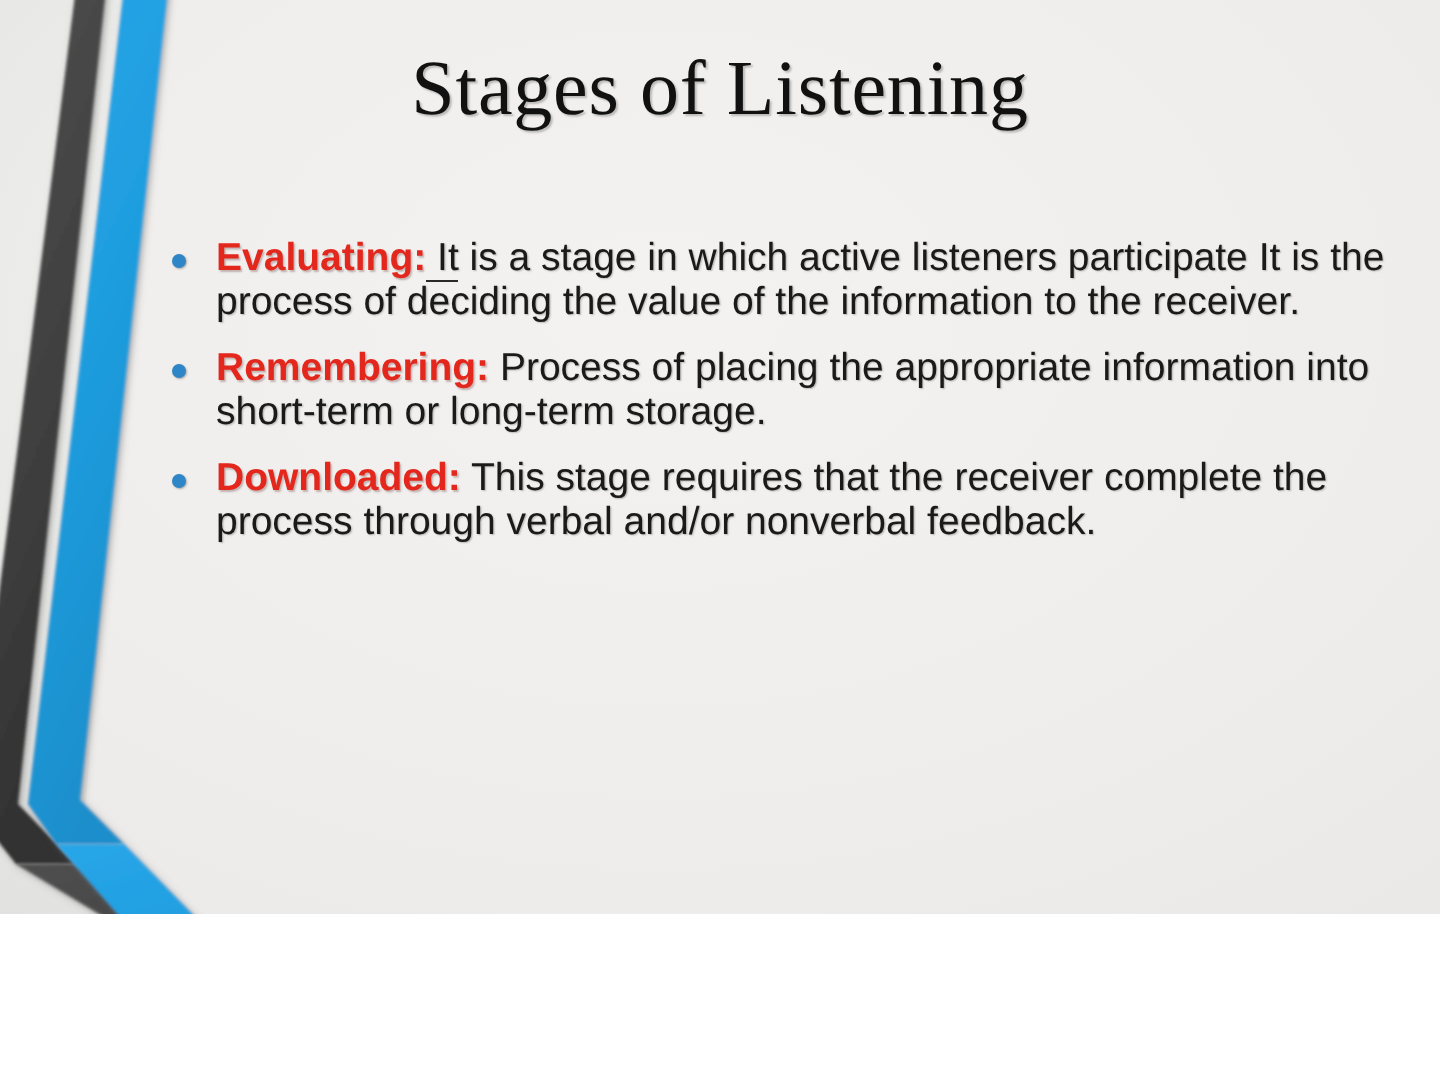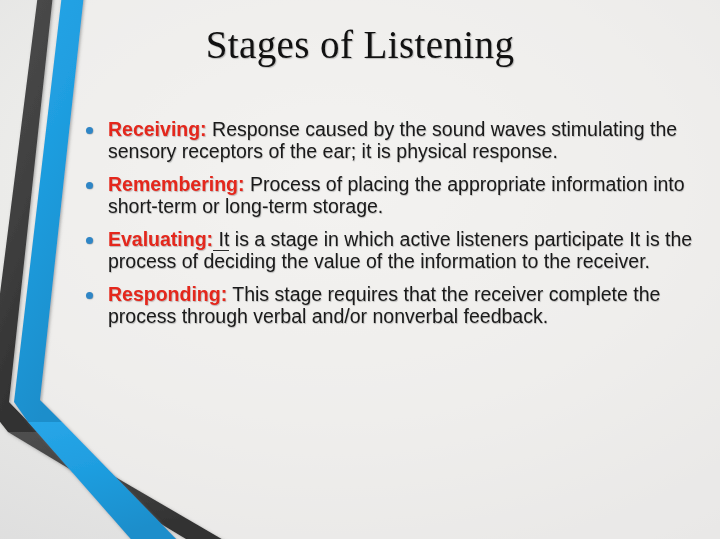--- a/index.html
+++ b/index.html
@@ -8,21 +8,21 @@
     padding: 0;
     background: #ffffff;
   }
   body {
     font-family: "Liberation Sans", sans-serif;
   }
 
   #slide {
     position: relative;
     width: 720px;
-    height: 539px;
+    height: 457px;
     overflow: hidden;
     background: #eaeaea;
     background-image:
       radial-gradient(ellipse 640px 430px at 46% 34%, #f4f4f2 0%, #ececea 48%, #e4e4e3 78%, #dedede 100%);
     text-decoration: underline;
   }
 
   
   #ribbons {
     position: absolute;
@@ -136,37 +136,33 @@
       <polygon points="28,422 62,422 182,545 136,545" fill="url(#blueGrad)" filter="url(#edgeBlur)"></polygon>
     </g>
 
     <polygon points="14,398 40,398 40,424 14,424" fill="#1f9ee0" opacity="0.0"></polygon>
   </svg>
 
   <div class="title">Stages of Listening</div>
 
   <div class="body">
 
+
+
     <div class="bullet-row">
       <span class="dot"></span>
-      <span class="term">Receiving:</span><span>  Response caused by the sound waves stimulating the sensory receptors of the ear; it is  physical response.</span>
+      <span class="term">Evaluating:</span><span class="u-mark"> It</span><span> is a stage in which active listeners participate It is the process of deciding the value of the information to the receiver.</span>
     </div>
-
 
     <div class="bullet-row">
       <span class="dot"></span>
       <span class="term">Remembering:</span><span>  Process of placing the appropriate information into short-term or long-term storage.</span>
     </div>
 
     <div class="bullet-row">
       <span class="dot"></span>
-      <span class="term">Evaluating:</span><span class="u-mark"> It</span><span> is a stage in which active listeners participate It is the process of deciding the value of the information to the receiver.</span>
-    </div>
-
-    <div class="bullet-row">
-      <span class="dot"></span>
-      <span class="term">Responding:</span><span> This stage requires that the receiver complete the process through verbal and/or nonverbal feedback.</span>
+      <span class="term">Downloaded:</span><span> This stage requires that the receiver complete the process through verbal and/or nonverbal feedback.</span>
     </div>
 
   </div>
 
 
 </div>
 
 </body></html>

